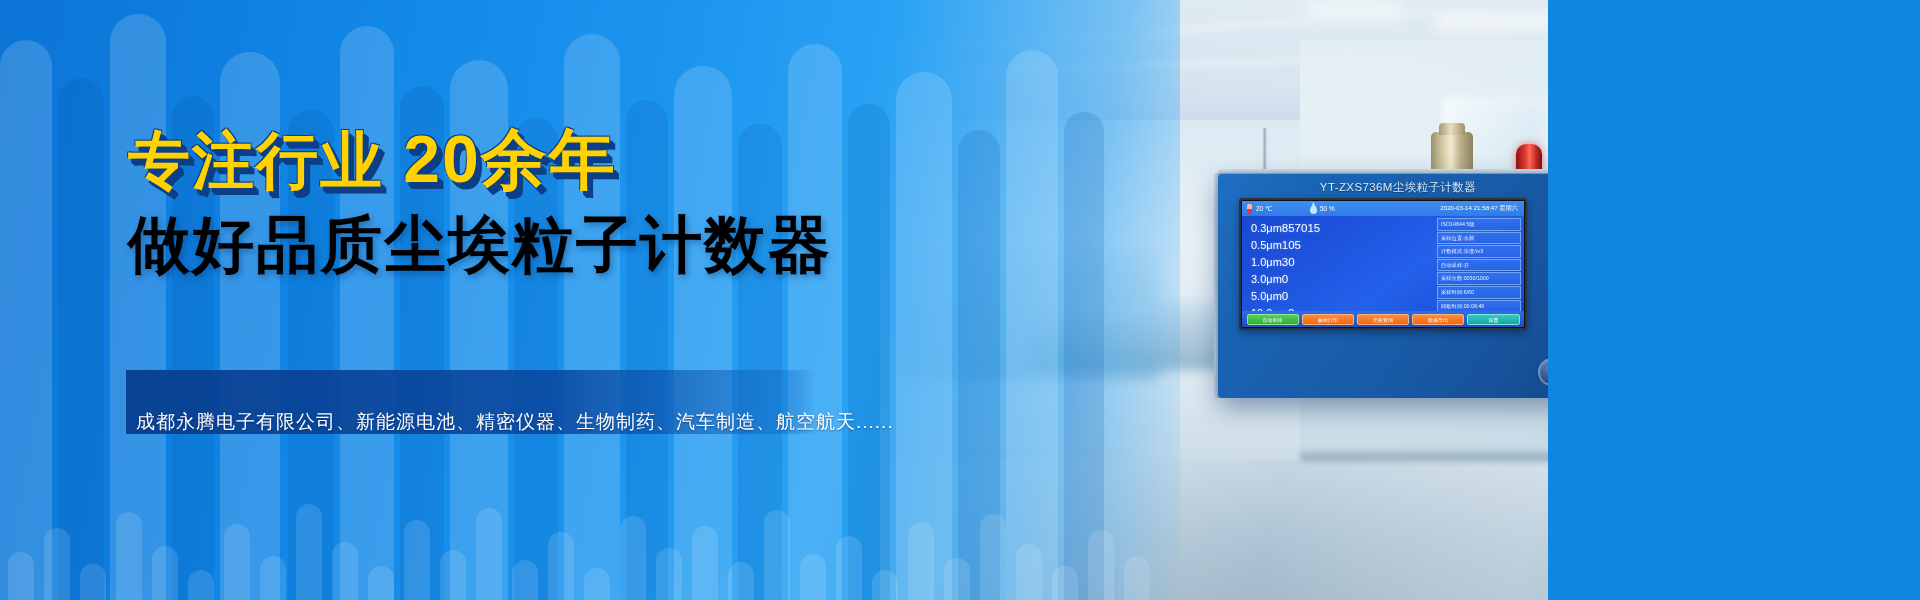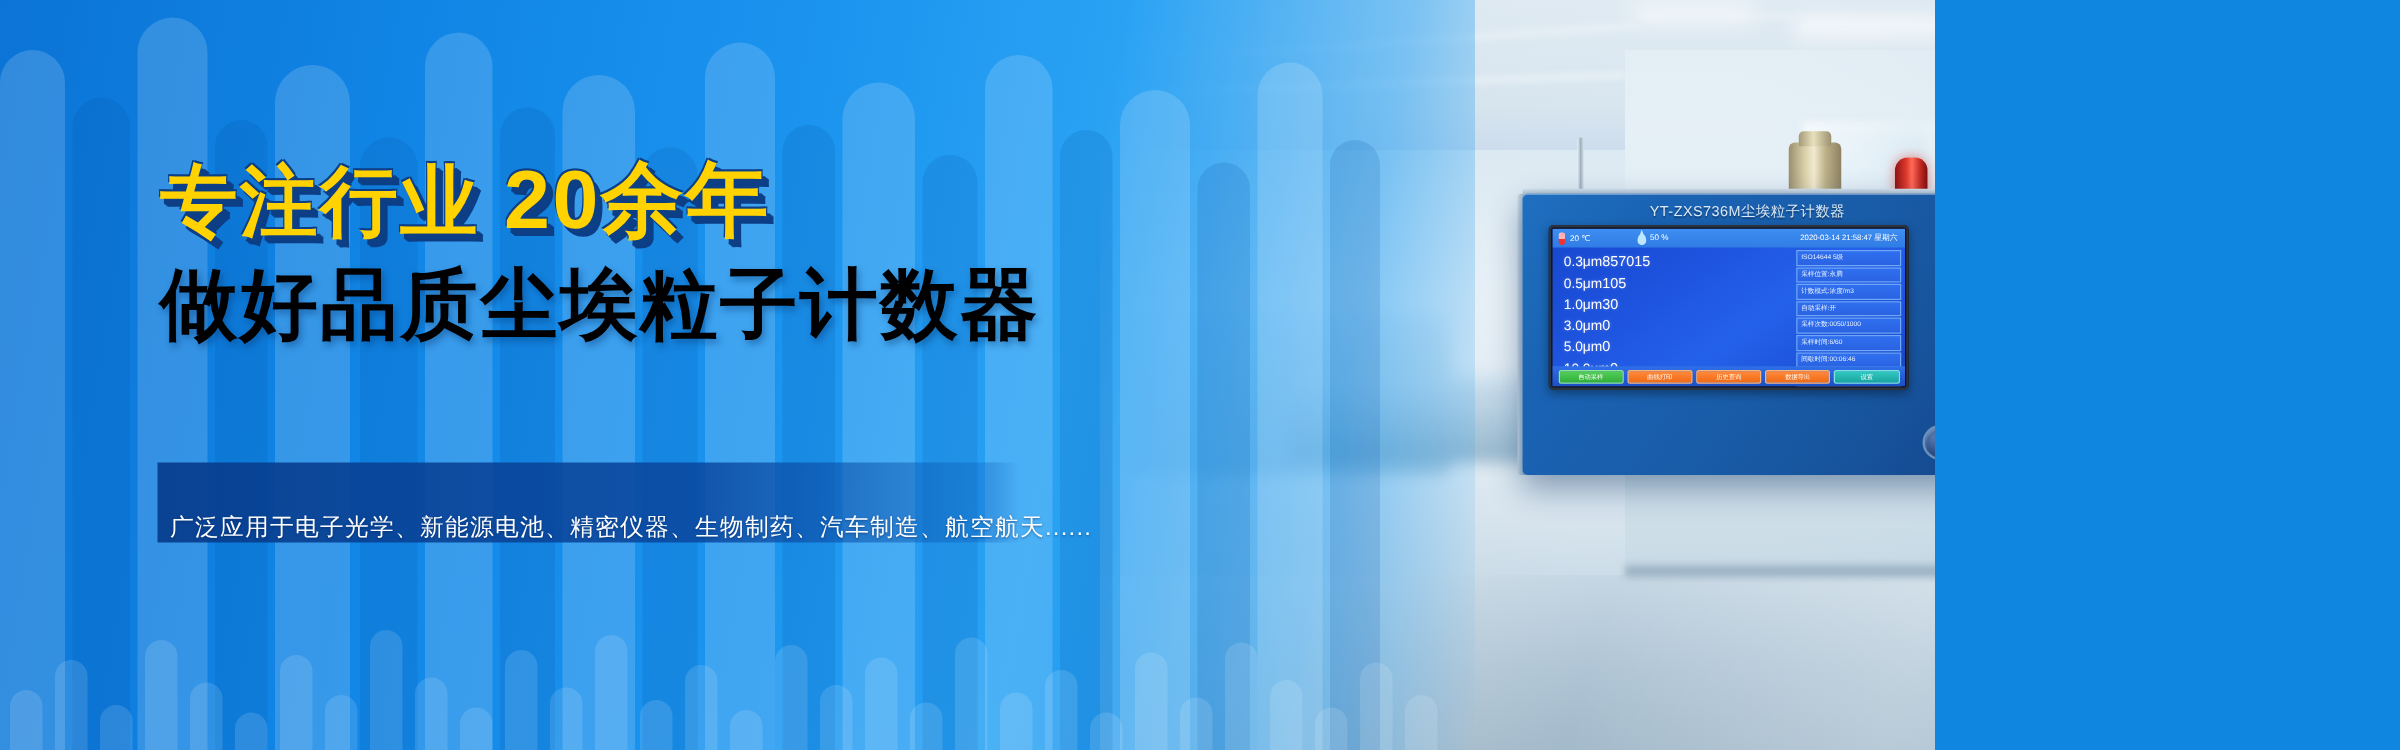--- a/index.html
+++ b/index.html
@@ -101,21 +101,21 @@
   }
   .subline{
     position:absolute;left:136px;
     color:#ffffff;font-size:19px;letter-spacing:1px;white-space:nowrap;
     text-shadow:0 1px 2px rgba(0,30,80,.5);
   }
   .subline.l1{top:375px;}
   .subline.l2{top:409px;}
 
   
-  .device{position:absolute;left:1218px;top:110px;width:360px;height:270px;}
+  .device{position:absolute;left:1218px;top:128px;width:360px;height:270px;}
   .dev-body{
     position:absolute;left:0;top:45px;width:360px;height:225px;
     background:linear-gradient(125deg,#1f6fc0 0%,#1a63b4 22%,#195ca8 55%,#17539c 80%,#14488c 100%);
     border-radius:4px;
     box-shadow:0 10px 26px rgba(10,50,100,.45), inset 0 1px 0 rgba(255,255,255,.35);
   }
   .dev-edge{
     position:absolute;left:-4px;top:45px;width:7px;height:225px;
     background:linear-gradient(to right,#cfdde9,#8fa9bd);border-radius:3px 0 0 3px;
   }
@@ -342,21 +342,21 @@
     </div>
   </div>
 
   <div class="headline1">
     <span>专注行业</span>
     <span class="num">20余年</span>
   </div>
   <div class="headline2">做好品质尘埃粒子计数器</div>
 
   <div class="subbar"></div>
-  <div class="subline l2">广泛应用于电子光学、新能源电池、精密仪器、生物制药、汽车制造、航空航天......</div>
+  <div class="subline l2">成都永腾电子有限公司、新能源电池、精密仪器、生物制药、汽车制造、航空航天......</div>
 
   <div class="device">
     <div class="dev-shadow"></div>
     <div class="antenna"></div>
     <div class="cap"></div>
     <div class="alarm"></div>
     <div class="dev-edge"></div>
     <div class="dev-top"></div>
 
     <div class="dev-body"></div>

